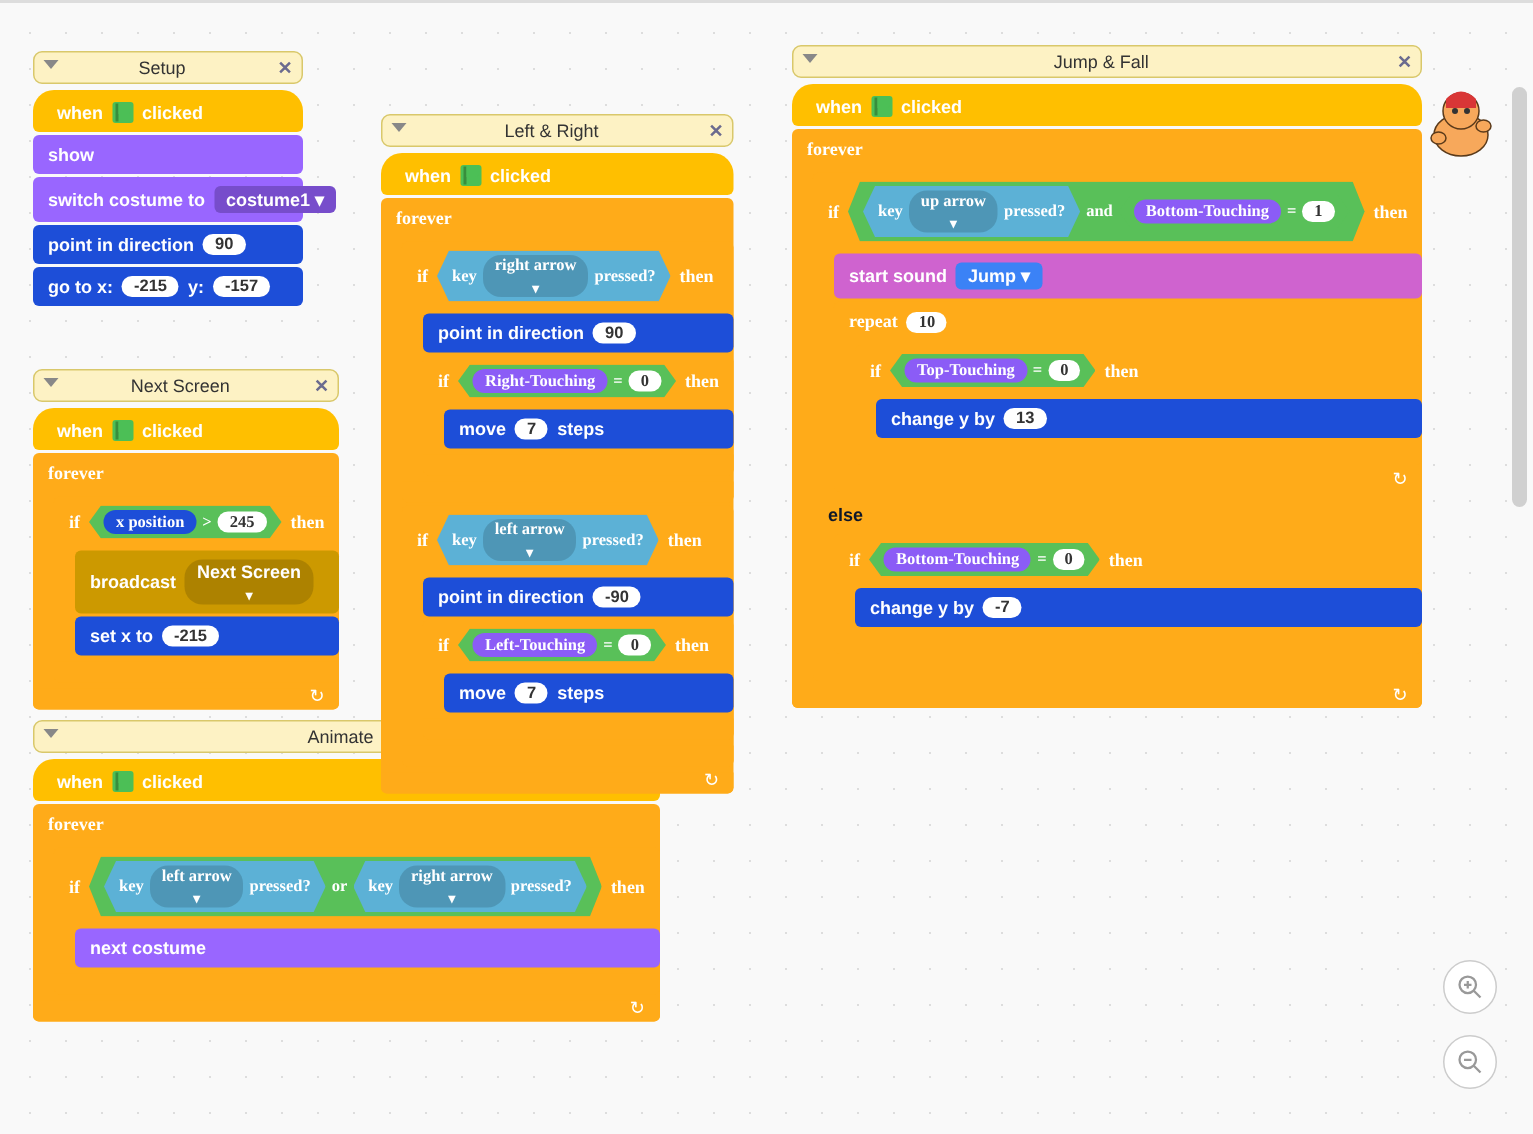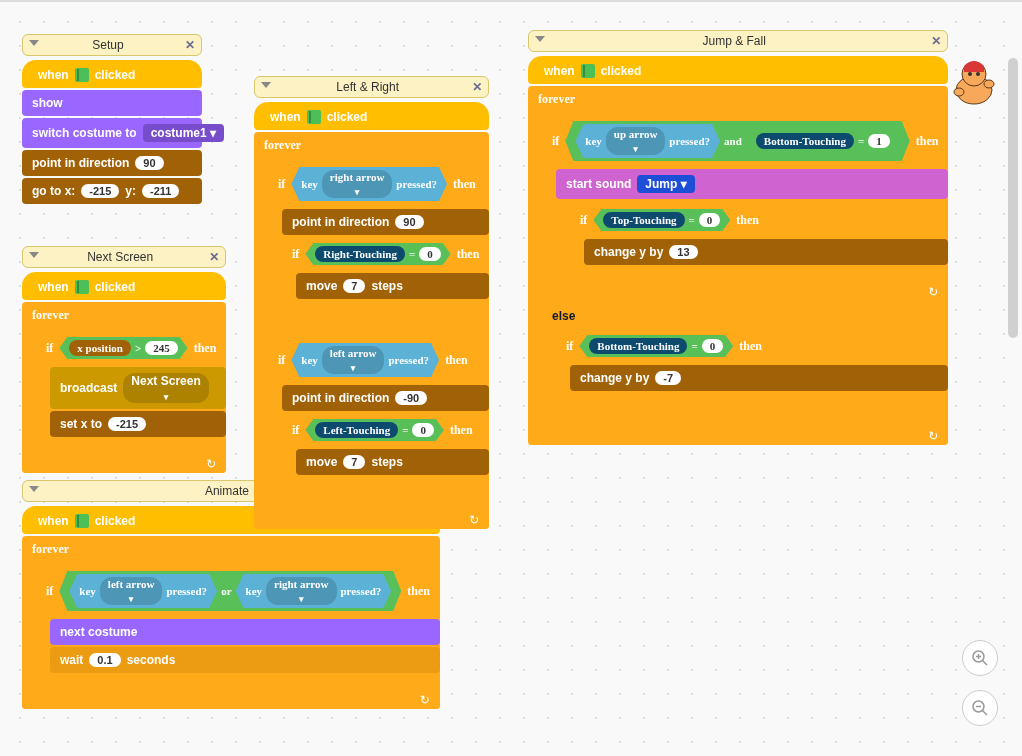--- a/index.html
+++ b/index.html
@@ -61,25 +61,25 @@
     display: flex;
     align-items: center;
     gap: 6px;
     white-space: nowrap;
   }
   .hat { border-radius: 14px 14px 4px 4px; padding-top: 8px; padding-left: 16px; }
 
   .events { background: #ffbf00; }
   .events-dark { background: #cc9900; }
   .looks { background: #9966ff; }
-  .motion { background: #a16207; }
+  .motion { background: #1d4ed8; }
   .control-dark { background: #ec9c13; }
   .sensing { background: #5cb1d6; }
   .operator { background: #59c059; }
-  .variable { background: #0c4a6e; }
+  .variable { background: #8b5cf6; }
   .sound { background: #cf63cf; }
 
   .c-block {
     background: #ffab19;
     border-radius: 4px;
     padding: 0;
     margin-bottom: 2px;
   }
   .c-top {
     display: flex; align-items: center; gap: 6px;
@@ -130,21 +130,21 @@
     min-width: 18px; text-align: center;
   }
   .dd {
     background: rgba(0,0,0,0.15);
     border-radius: 12px;
     padding: 1px 8px;
     display: inline-flex; align-items:center; gap:4px;flex-direction:column;
   }
   .dd .caret { font-size:9px; }
   .dd-looks { background: #774dcb; border-radius: 4px; padding: 2px 8px;}
-  .dd-sound { background: #1d4ed8; border-radius: 4px; padding: 2px 8px;}
+  .dd-sound { background: #3b82f6; border-radius: 4px; padding: 2px 8px;}
 
   .flag {
     display:inline-block; width:14px; height:14px;
     background: #4cbf56; border-radius:2px;
     position:relative;
   }
   .flag:before {
     content:""; position:absolute; left:2px; top:1px;
     width:2px; height:12px; background:#388e3c;
   }
@@ -217,21 +217,21 @@
       </span>
     </div>
     <div class="block motion">
       <span>point in direction</span>
       <span class="num-input">90</span>
     </div>
     <div class="block motion">
       <span>go to x:</span>
       <span class="num-input">-215</span>
       <span>y:</span>
-      <span class="num-input">-211</span>
+      <span class="num-input">-157</span>
     </div>
   </div>
 
   <div class="stack" style="left:22px; top:244px;">
     <div class="comment">
       <span class="tri"></span>
       <span>Next Screen</span>
       <span class="close">✕</span>
     </div>
     <div class="block hat events">
@@ -313,25 +313,20 @@
                 </span>
                 <span>pressed?</span>
               </span>
             </span>
             <span>then</span>
           </div>
           <div class="c-body">
             <div class="block looks">
               <span>next costume</span>
             </div>
-            <div class="block control-dark">
-              <span>wait</span>
-              <span class="num-input">0.1</span>
-              <span>seconds</span>
-            </div>
           </div>
           <div class="c-arm"></div>
         </div>
       </div>
       <div class="c-arm">
           <span class="loop-arrow">↻</span>
         </div>
     </div>
   </div>
 
@@ -479,20 +474,24 @@
           </div>
           <div class="c-body">
             <div class="block sound">
               <span>start sound</span>
               <span class="dd-sound">
                 <span>Jump</span>
                 <span class="caret">▾</span>
               </span>
             </div>
             <div class="c-block">
+              <div class="c-top">
+                <span>repeat</span>
+                <span class="num-input">10</span>
+              </div>
               <div class="c-body">
                 <div class="c-block">
                   <div class="c-top">
                     <span>if</span>
                     <span class="boolean operator">
                       <span class="reporter variable">Top-Touching</span>
                       <span>=</span>
                       <span class="num-input">0</span>
                     </span>
                     <span>then</span>

